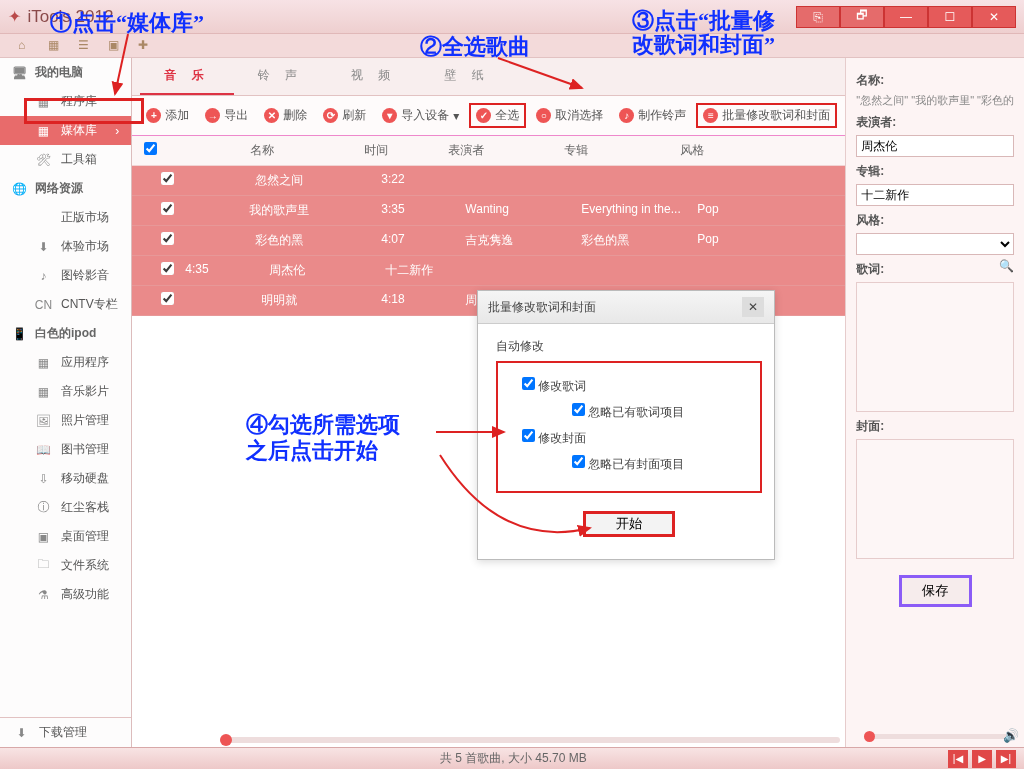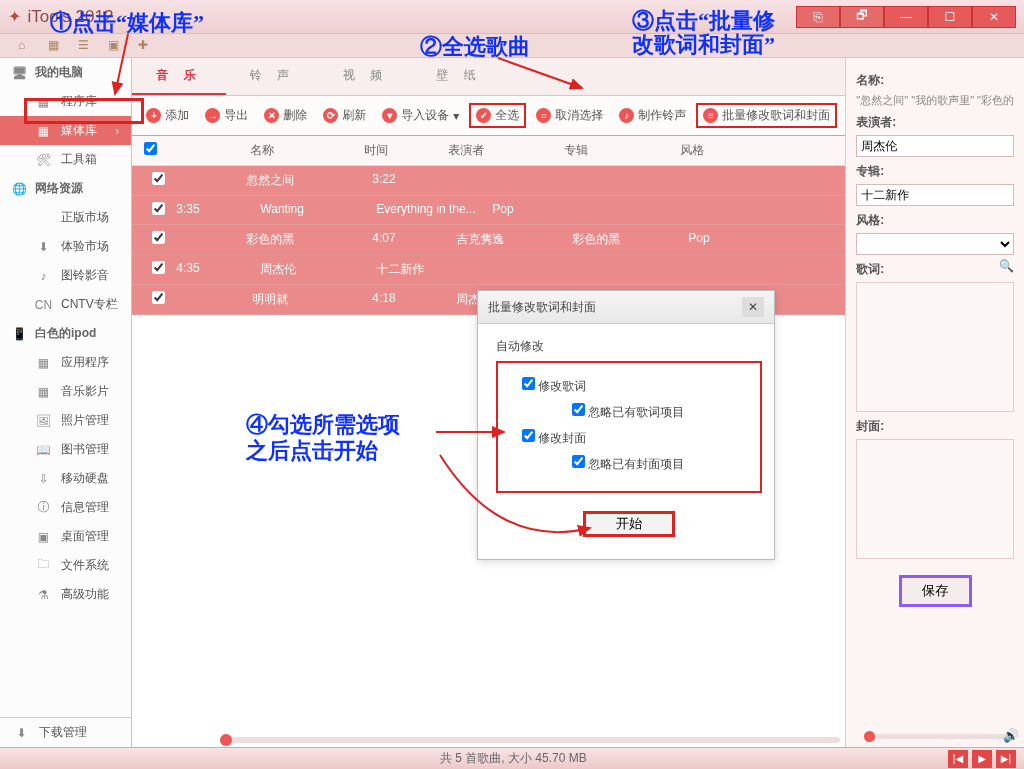--- a/index.html
+++ b/index.html
@@ -24,36 +24,36 @@
 .rightpanel { width:210px; background:#fdf4f4; border-left:1px solid #e6cccc; padding:8px 10px; position:relative; }
 .side-header { display:flex; align-items:center; gap:8px; padding:6px 12px; color:#666; font-weight:bold; }
 .side-item { display:flex; align-items:center; gap:10px; padding:6px 12px 6px 36px; color:#555; cursor:pointer; position:relative; }
 .side-item.active { background:#e86b6b; color:#fff; }
 .side-item .chev { margin-left:auto; color:#fff; }
 .side-icon { width:15px; height:15px; display:inline-flex; align-items:center; justify-content:center; font-size:12px; color:#888; }
 .side-item.active .side-icon { color:#fff; }
 .side-bottom { margin-top:auto; border-top:1px solid #e2c2c2; }
 
 
-.tabs { display:flex; background:#f8eeee; border-bottom:1px solid #e2c2c2; }
+.tabs { display:flex; background:#f8eeee; border-bottom:1px solid #e2c2c2;padding-left:8px; }
 .tab { padding:9px 24px; color:#888; cursor:pointer; letter-spacing:6px; }
 .tab.active { color:#d34; border-bottom:2px solid #d34; font-weight:bold; }
 
 
 .toolbar { display:flex; align-items:center; gap:4px; padding:7px 8px; border-bottom:1px solid #e8c; background:#fefbfb; flex-wrap:nowrap; }
 .tbtn { display:flex; align-items:center; gap:4px; padding:3px 6px; color:#555; cursor:pointer; white-space:nowrap; font-size:12px; }
 .tbtn .ticon { width:15px; height:15px; border-radius:50%; background:#e55; color:#fff; display:inline-flex; align-items:center; justify-content:center; font-size:10px; font-weight:bold; }
 .tbtn.boxed { border:2px solid #d22; padding:2px 5px; }
 
 
 .thead { display:flex; background:#fcf6f6; border-bottom:1px solid #eccc; padding:6px 8px; color:#666; }
 .thead div,.trow div { padding:0 4px; }
 .c-chk{width:24px;} .c-name{width:196px;text-align:center;} .c-time{width:84px;} .c-artist{width:116px;} .c-album{width:116px;} .c-genre{width:60px;}
 .tbody { }
-.trow { display:flex; padding:6px 16px; background:#ea8a8a; color:#fff; border-bottom:1px solid #e79898; }
+.trow { display:flex; padding:6px 25px; background:#ea8a8a; color:#fff; border-bottom:1px solid #e79898; }
 .trow input[type=checkbox]{ accent-color:#fff; }
 
 
 .dialog { position:absolute; left:477px; top:290px; width:298px; background:#fff; border:1px solid #bbb; box-shadow:0 2px 8px rgba(0,0,0,.15); }
 .dlg-title { background:linear-gradient(#f5f5f5,#e8e8e8); padding:6px 10px; border-bottom:1px solid #ccc; display:flex; align-items:center; }
 .dlg-close { margin-left:auto; width:22px; height:20px; background:#ddd; display:flex; align-items:center; justify-content:center; cursor:pointer; }
 .dlg-body { padding:14px 12px 22px 18px; }
 .dlg-row { margin:8px 0 8px 14px; }
 .dlg-row.sub { margin-left:64px; }
 .dlg-btn { display:block; margin:18px auto 0 auto; width:92px; height:26px; border:3px solid #d22; background:#f3f3f3; cursor:pointer; }
@@ -168,21 +168,21 @@
         <div class="side-item">
           <span class="side-icon">📖</span>
           <span>图书管理</span>
         </div>
         <div class="side-item">
           <span class="side-icon">⇩</span>
           <span>移动硬盘</span>
         </div>
         <div class="side-item">
           <span class="side-icon">ⓘ</span>
-          <span>信息管理</span>
+          <span>红尘客栈</span>
         </div>
         <div class="side-item">
           <span class="side-icon">▣</span>
           <span>桌面管理</span>
         </div>
         <div class="side-item">
           <span class="side-icon">🗀</span>
           <span>文件系统</span>
         </div>
         <div class="side-item">
@@ -254,20 +254,21 @@
         <div class="trow">
           <div class="c-chk"><input type="checkbox" checked="" style=""></div>
           <div class="c-name">忽然之间</div>
           <div class="c-time">3:22</div>
           <div class="c-artist"></div>
           <div class="c-album"></div>
           <div class="c-genre"></div>
         </div>
         <div class="trow">
           <div class="c-chk"><input type="checkbox" checked="" style=""></div>
+          <div class="c-name">我的歌声里</div>
           <div class="c-time">3:35</div>
           <div class="c-artist">Wanting</div>
           <div class="c-album">Everything in the...</div>
           <div class="c-genre">Pop</div>
         </div>
         <div class="trow">
           <div class="c-chk"><input type="checkbox" checked="" style=""></div>
           <div class="c-name">彩色的黑</div>
           <div class="c-time">4:07</div>
           <div class="c-artist">吉克隽逸</div>

